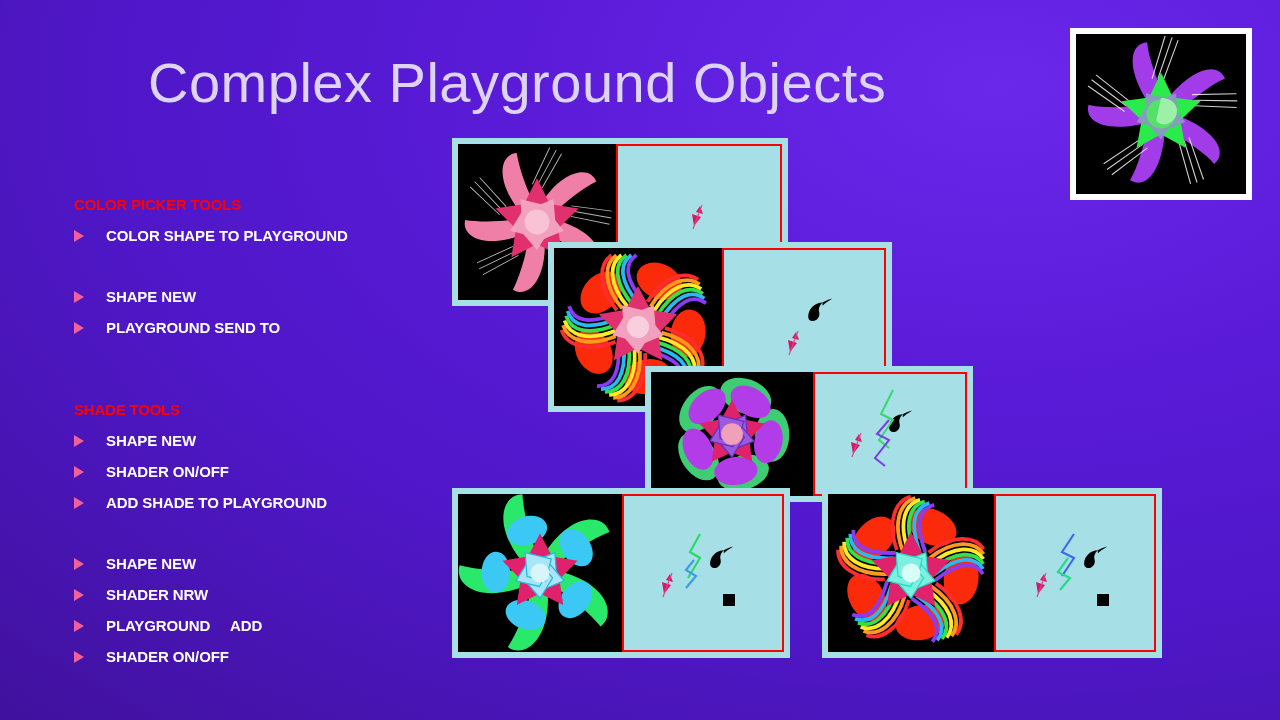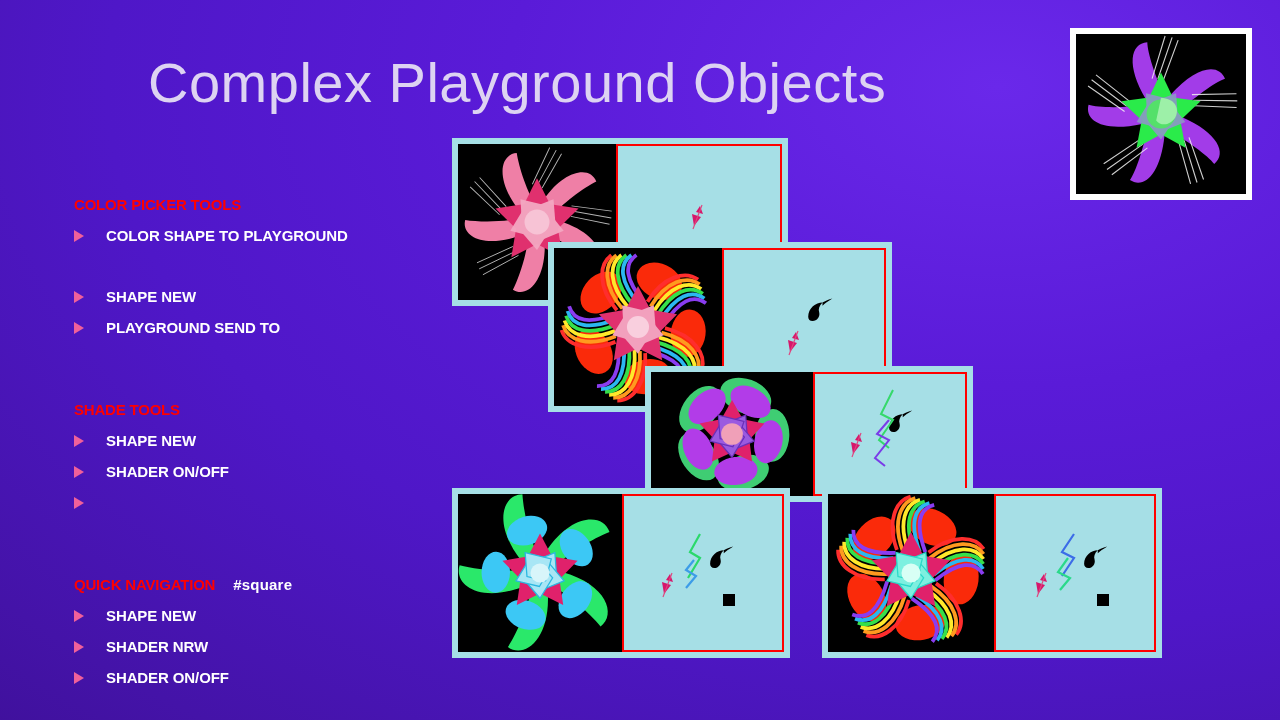--- a/index.html
+++ b/index.html
@@ -109,35 +109,37 @@
       <div class="bullet">
         <span class="tri"></span>
         <span class="txt">SHAPE NEW</span>
       </div>
       <div class="bullet">
         <span class="tri"></span>
         <span class="txt">SHADER ON/OFF</span>
       </div>
       <div class="bullet">
         <span class="tri"></span>
+        <span class="txt">ADD SHADE TO PLAYGROUND</span>
       </div>
     </div>
     <div class="spacer"></div>
 
     <div class="group">
-      <div class="group-head">
-        <span>QUICK NAVIGATION</span><span class="sub">#square</span>
-      </div>
       <div class="bullet">
         <span class="tri"></span>
         <span class="txt">SHAPE NEW</span>
       </div>
       <div class="bullet">
         <span class="tri"></span>
         <span class="txt">SHADER NRW</span>
+      </div>
+      <div class="bullet">
+        <span class="tri"></span>
+        <span class="txt">PLAYGROUND     ADD</span>
       </div>
       <div class="bullet">
         <span class="tri"></span>
         <span class="txt">SHADER ON/OFF</span>
       </div>
     </div>
   </div>
 
   <svg width="0" height="0" style="position:absolute" aria-hidden="true">
     <defs>

